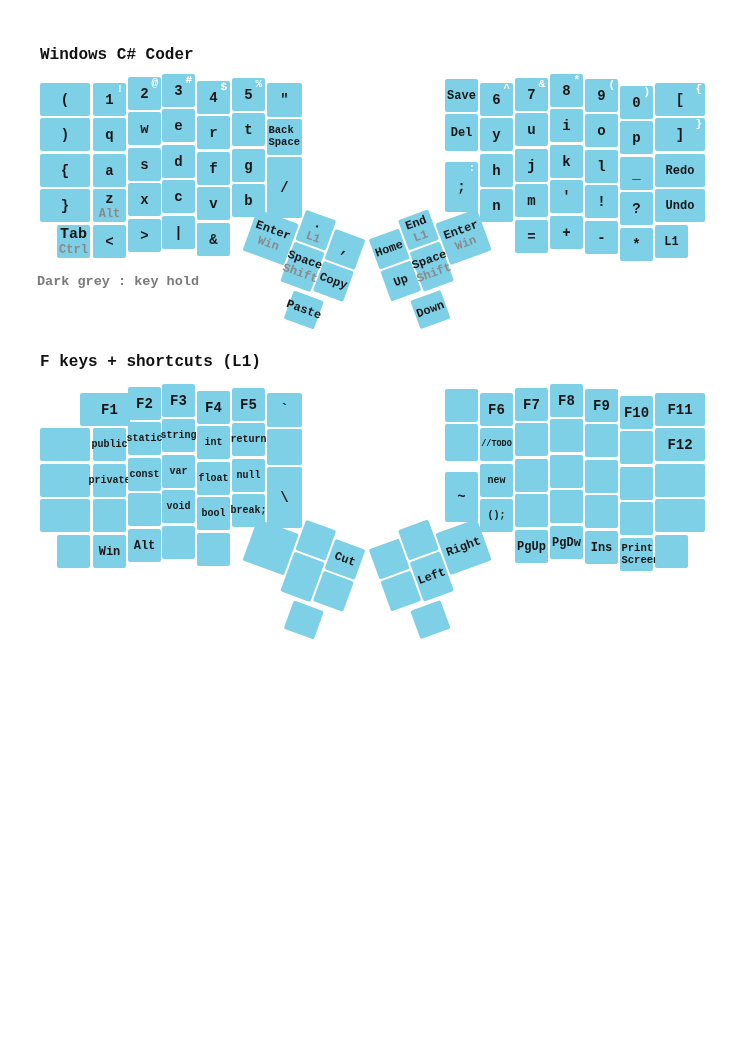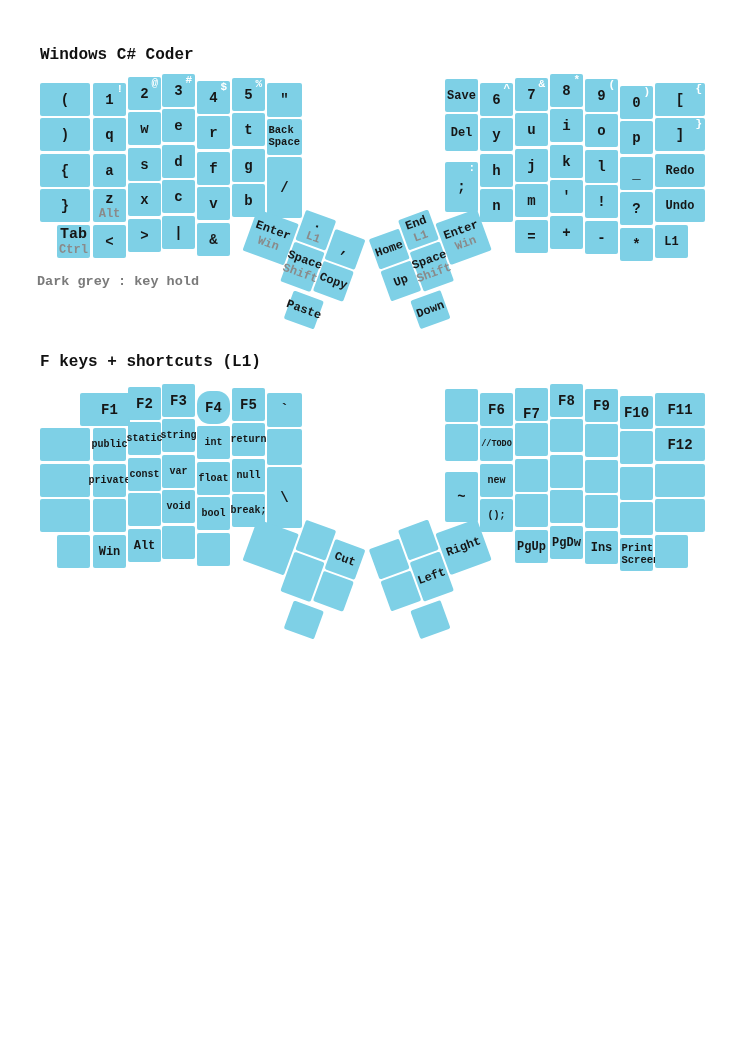--- a/index.html
+++ b/index.html
@@ -327,21 +327,21 @@
         <div class="key xs" style="left: 122px; top: 35px; width: 33px; height: 33px;">
           <span class="main">string</span>
         </div>
         <div class="key xs" style="left: 122px; top: 71px; width: 33px; height: 33px;">
           <span class="main">var</span>
         </div>
         <div class="key xs" style="left: 122px; top: 106px; width: 33px; height: 33px;">
           <span class="main">void</span>
         </div>
         <div class="key" style="left: 122px; top: 142px; width: 33px; height: 33px;"></div>
-        <div class="key" style="left: 157px; top: 7px; width: 33px; height: 33px; border-radius: 13px;">
+        <div class="key" style="left: 157px; top: 7px; width: 33px; height: 33px;">
           <span class="main">F4</span>
         </div>
         <div class="key xs" style="left: 157px; top: 42px; width: 33px; height: 33px;">
           <span class="main">int</span>
         </div>
         <div class="key xs" style="left: 157px; top: 78px; width: 33px; height: 33px;">
           <span class="main">float</span>
         </div>
         <div class="key xs" style="left: 157px; top: 113px; width: 33px; height: 33px;">
           <span class="main">bool</span>
@@ -378,21 +378,21 @@
         </div>
         <div class="key xxs" style="left: 35px; top: 44px; width: 33px; height: 33px;">
           <span class="main">//TODO</span>
         </div>
         <div class="key xs" style="left: 35px; top: 80px; width: 33px; height: 33px;">
           <span class="main">new</span>
         </div>
         <div class="key xs" style="left: 35px; top: 115px; width: 33px; height: 33px;">
           <span class="main">();</span>
         </div>
-        <div class="key" style="left: 70px; top: 4px; width: 33px; height: 33px; justify-content: flex-end;">
+        <div class="key" style="left: 70px; top: 4px; width: 33px; height: 33px;">
           <span class="main">F7</span>
         </div>
         <div class="key" style="left: 70px; top: 39px; width: 33px; height: 33px;"></div>
         <div class="key" style="left: 70px; top: 75px; width: 33px; height: 33px;"></div>
         <div class="key" style="left: 70px; top: 110px; width: 33px; height: 33px;"></div>
         <div class="key sm" style="left: 70px; top: 146px; width: 33px; height: 33px;">
           <span class="main">PgUp</span>
         </div>
         <div class="key" style="left: 105px; top: 0px; width: 33px; height: 33px;">
           <span class="main">F8</span>

